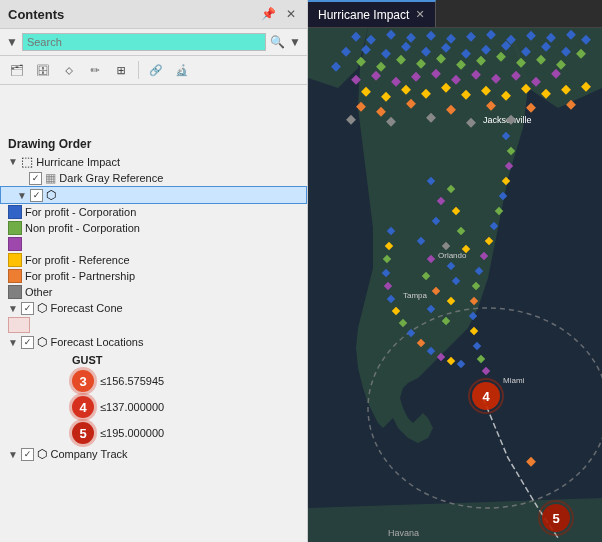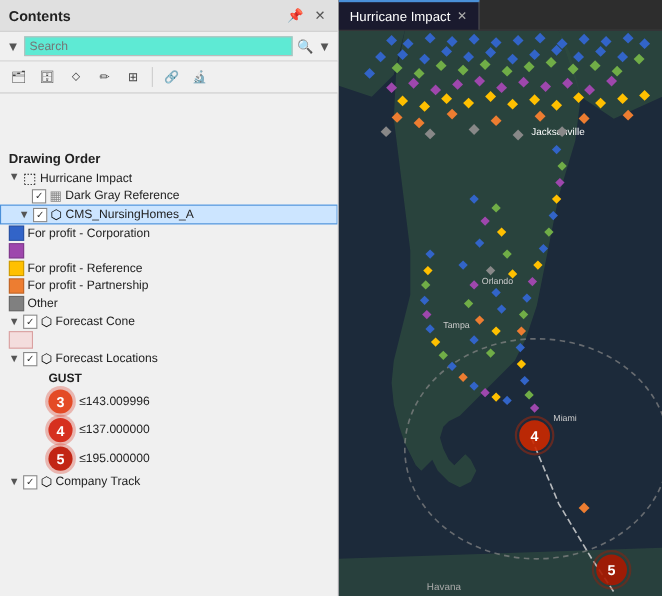--- a/index.html
+++ b/index.html
@@ -161,20 +161,21 @@
       font-size: 11px;
       color: #222;
     }
 
     .indent1 { padding-left: 16px; }
     .indent2 { }
 
     .gust-section {
       padding-left: 44px;
       padding-top: 2px;
+      margin-left: 28px;
     }
 
     .gust-label {
       font-size: 11px;
       font-weight: bold;
       color: #222;
       padding: 2px 0;
     }
 
     .gust-item {
@@ -320,26 +321,29 @@
       <span class="expand-arrow"> </span>
       <span class="checkbox checked"></span>
       <span style="font-size:12px;color:#888;">▦</span>
       <span class="item-label">Dark Gray Reference</span>
     </div>
 
     <div class="tree-item indent1 selected">
       <span class="expand-arrow">▼</span>
       <span class="checkbox checked"></span>
       <span style="font-size:12px;">⬡</span>
-      <span class="item-label">CMS_NursingHomes_A</span>
     </div>
 
     <div class="tree-item indent2">
       <div class="legend-swatch" style="background:#3264C8;"></div>
       <span class="item-label">For profit - Corporation</span>
+    </div>
+    <div class="tree-item indent2">
+      <div class="legend-swatch" style="background:#70AD47;"></div>
+      <span class="item-label">Non profit - Corporation</span>
     </div>
     <div class="tree-item indent2">
       <div class="legend-swatch" style="background:#9E47AD;"></div>
     </div>
     <div class="tree-item indent2">
       <div class="legend-swatch" style="background:#FFC000;"></div>
       <span class="item-label">For profit - Reference</span>
     </div>
     <div class="tree-item indent2">
       <div class="legend-swatch" style="background:#ED7D31;"></div>
@@ -368,21 +372,21 @@
       <span class="item-label">Forecast Locations</span>
     </div>
 
     <div class="gust-section">
       <div class="gust-label">GUST</div>
 
       <div class="gust-item">
         <div class="hurricane-badge badge-3">
           <span style="position:relative;z-index:1;">3</span>
         </div>
-        <span class="gust-value">≤143.009996</span>
+        <span class="gust-value">≤156.575945</span>
       </div>
 
       <div class="gust-item">
         <div class="hurricane-badge badge-4">
           <span style="position:relative;z-index:1;">4</span>
         </div>
         <span class="gust-value">≤137.000000</span>
       </div>
 
       <div class="gust-item">

